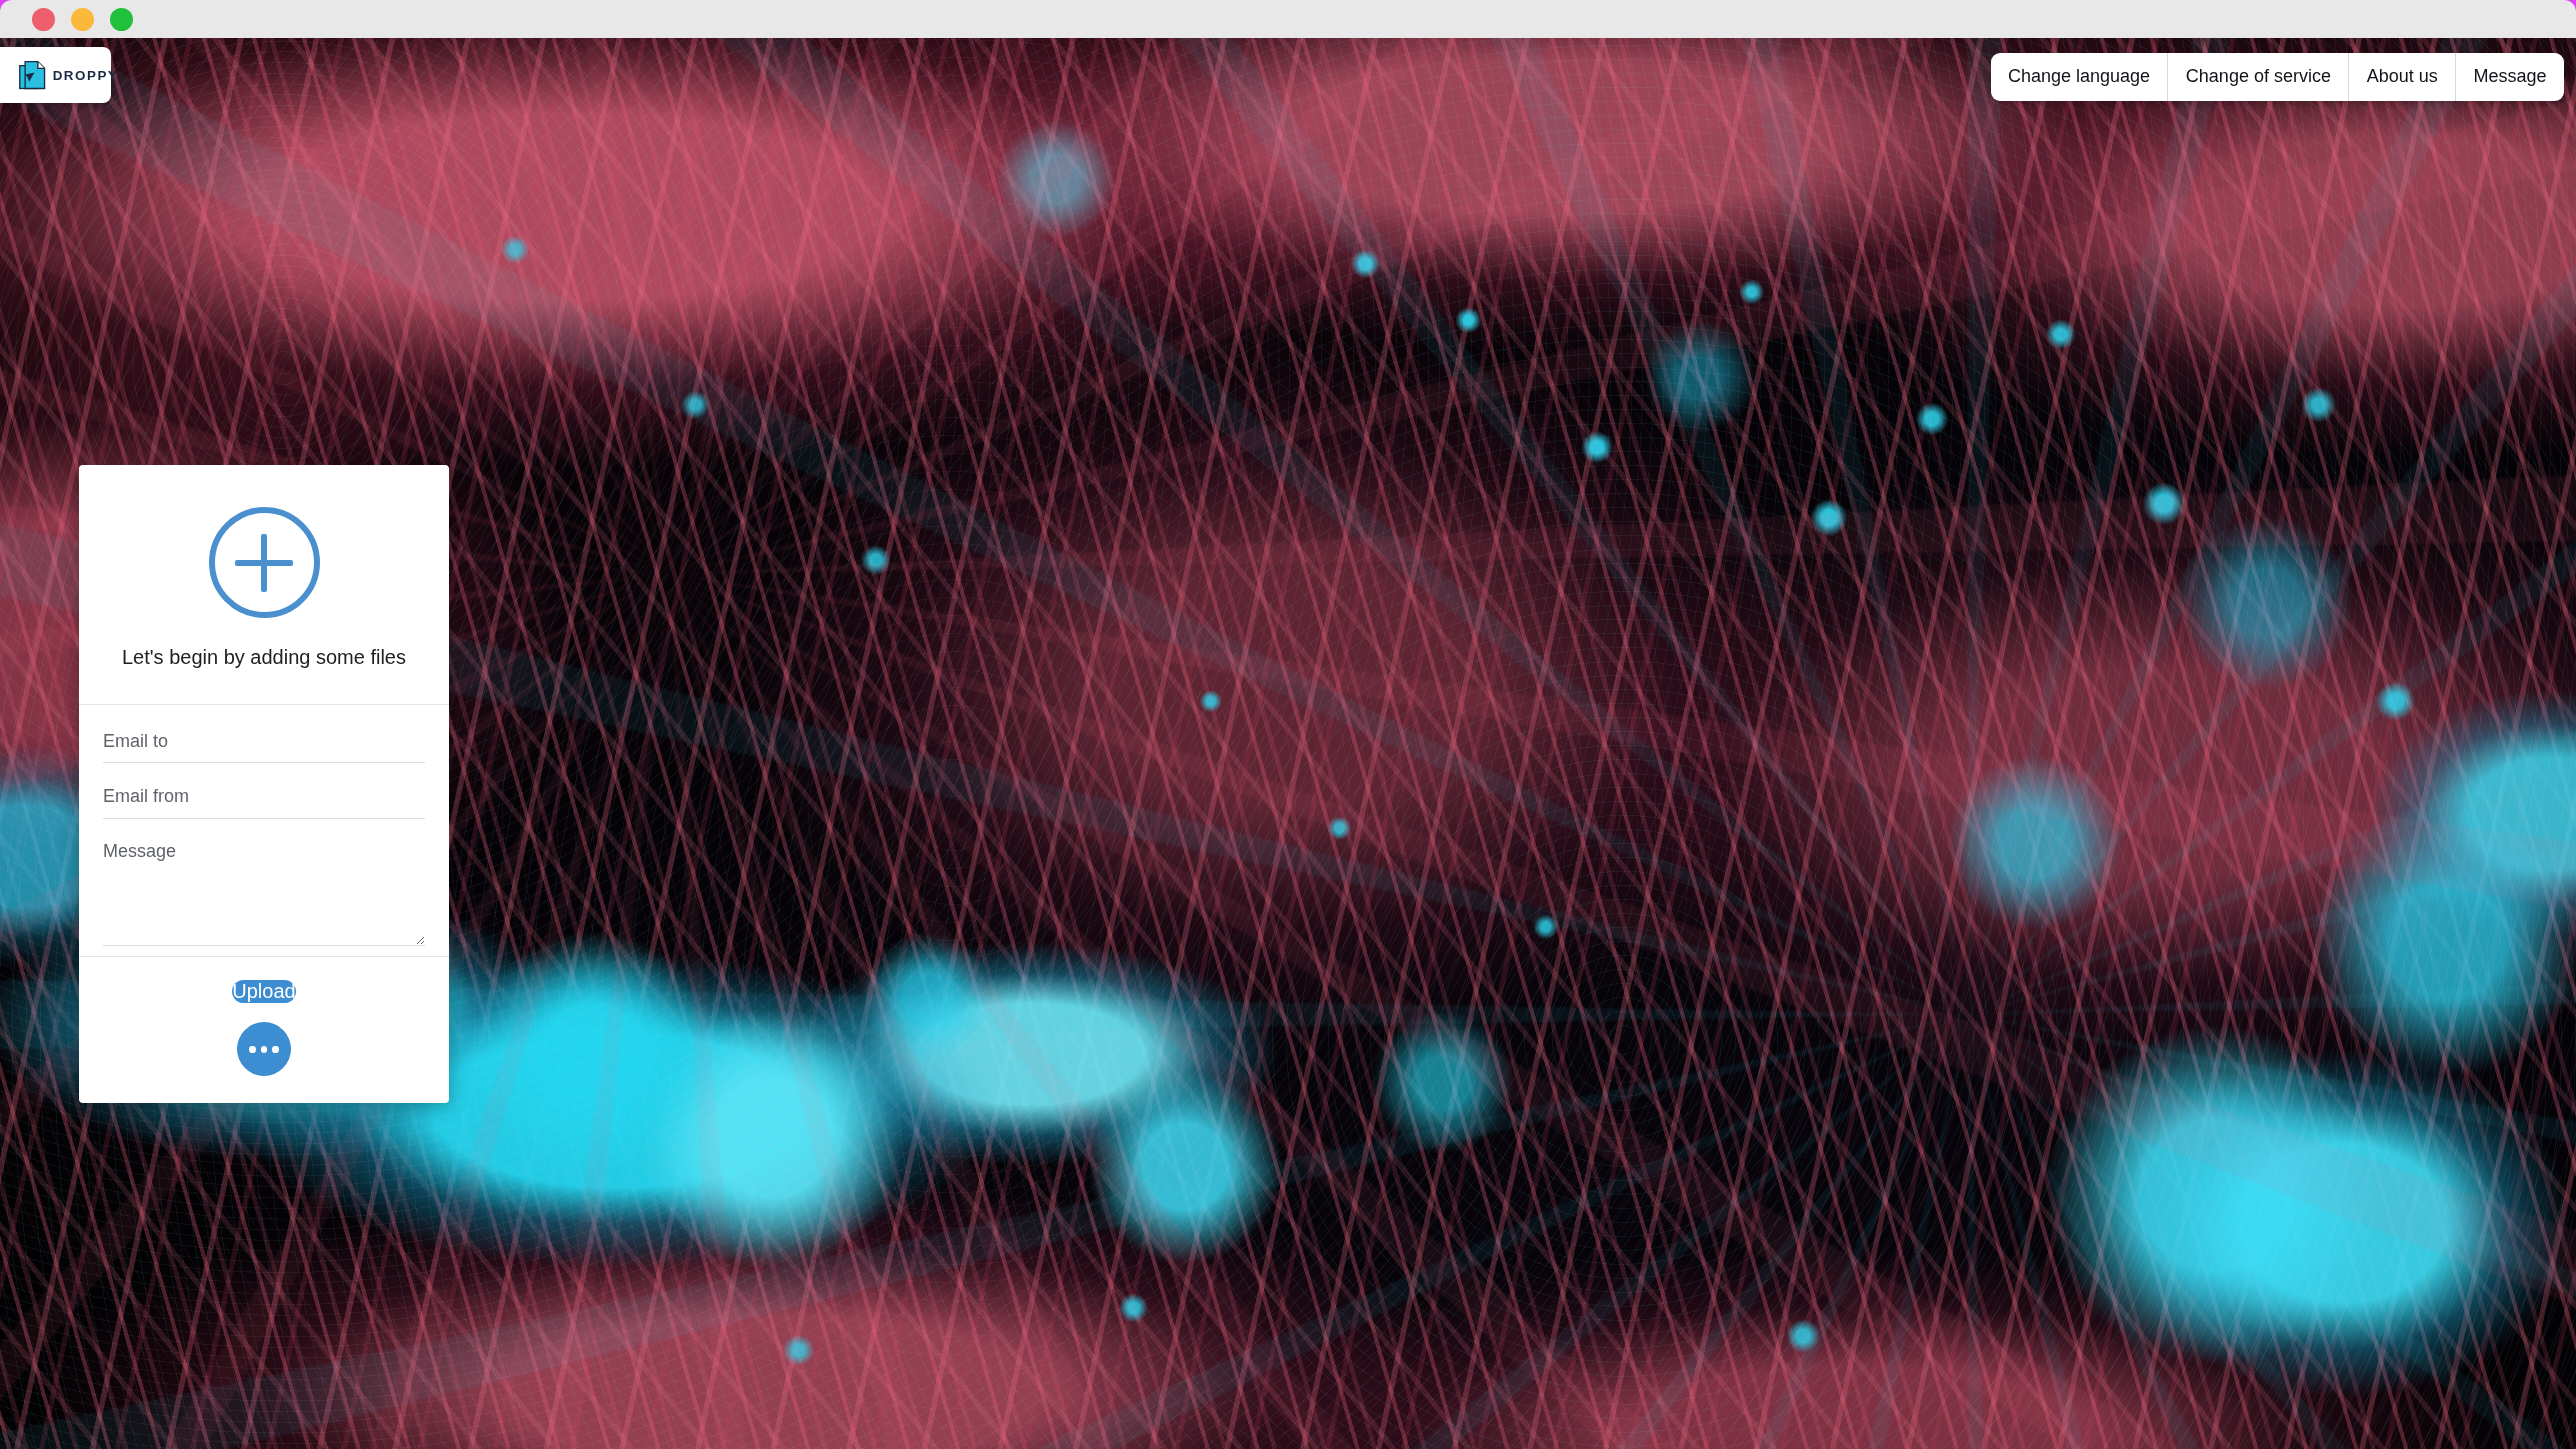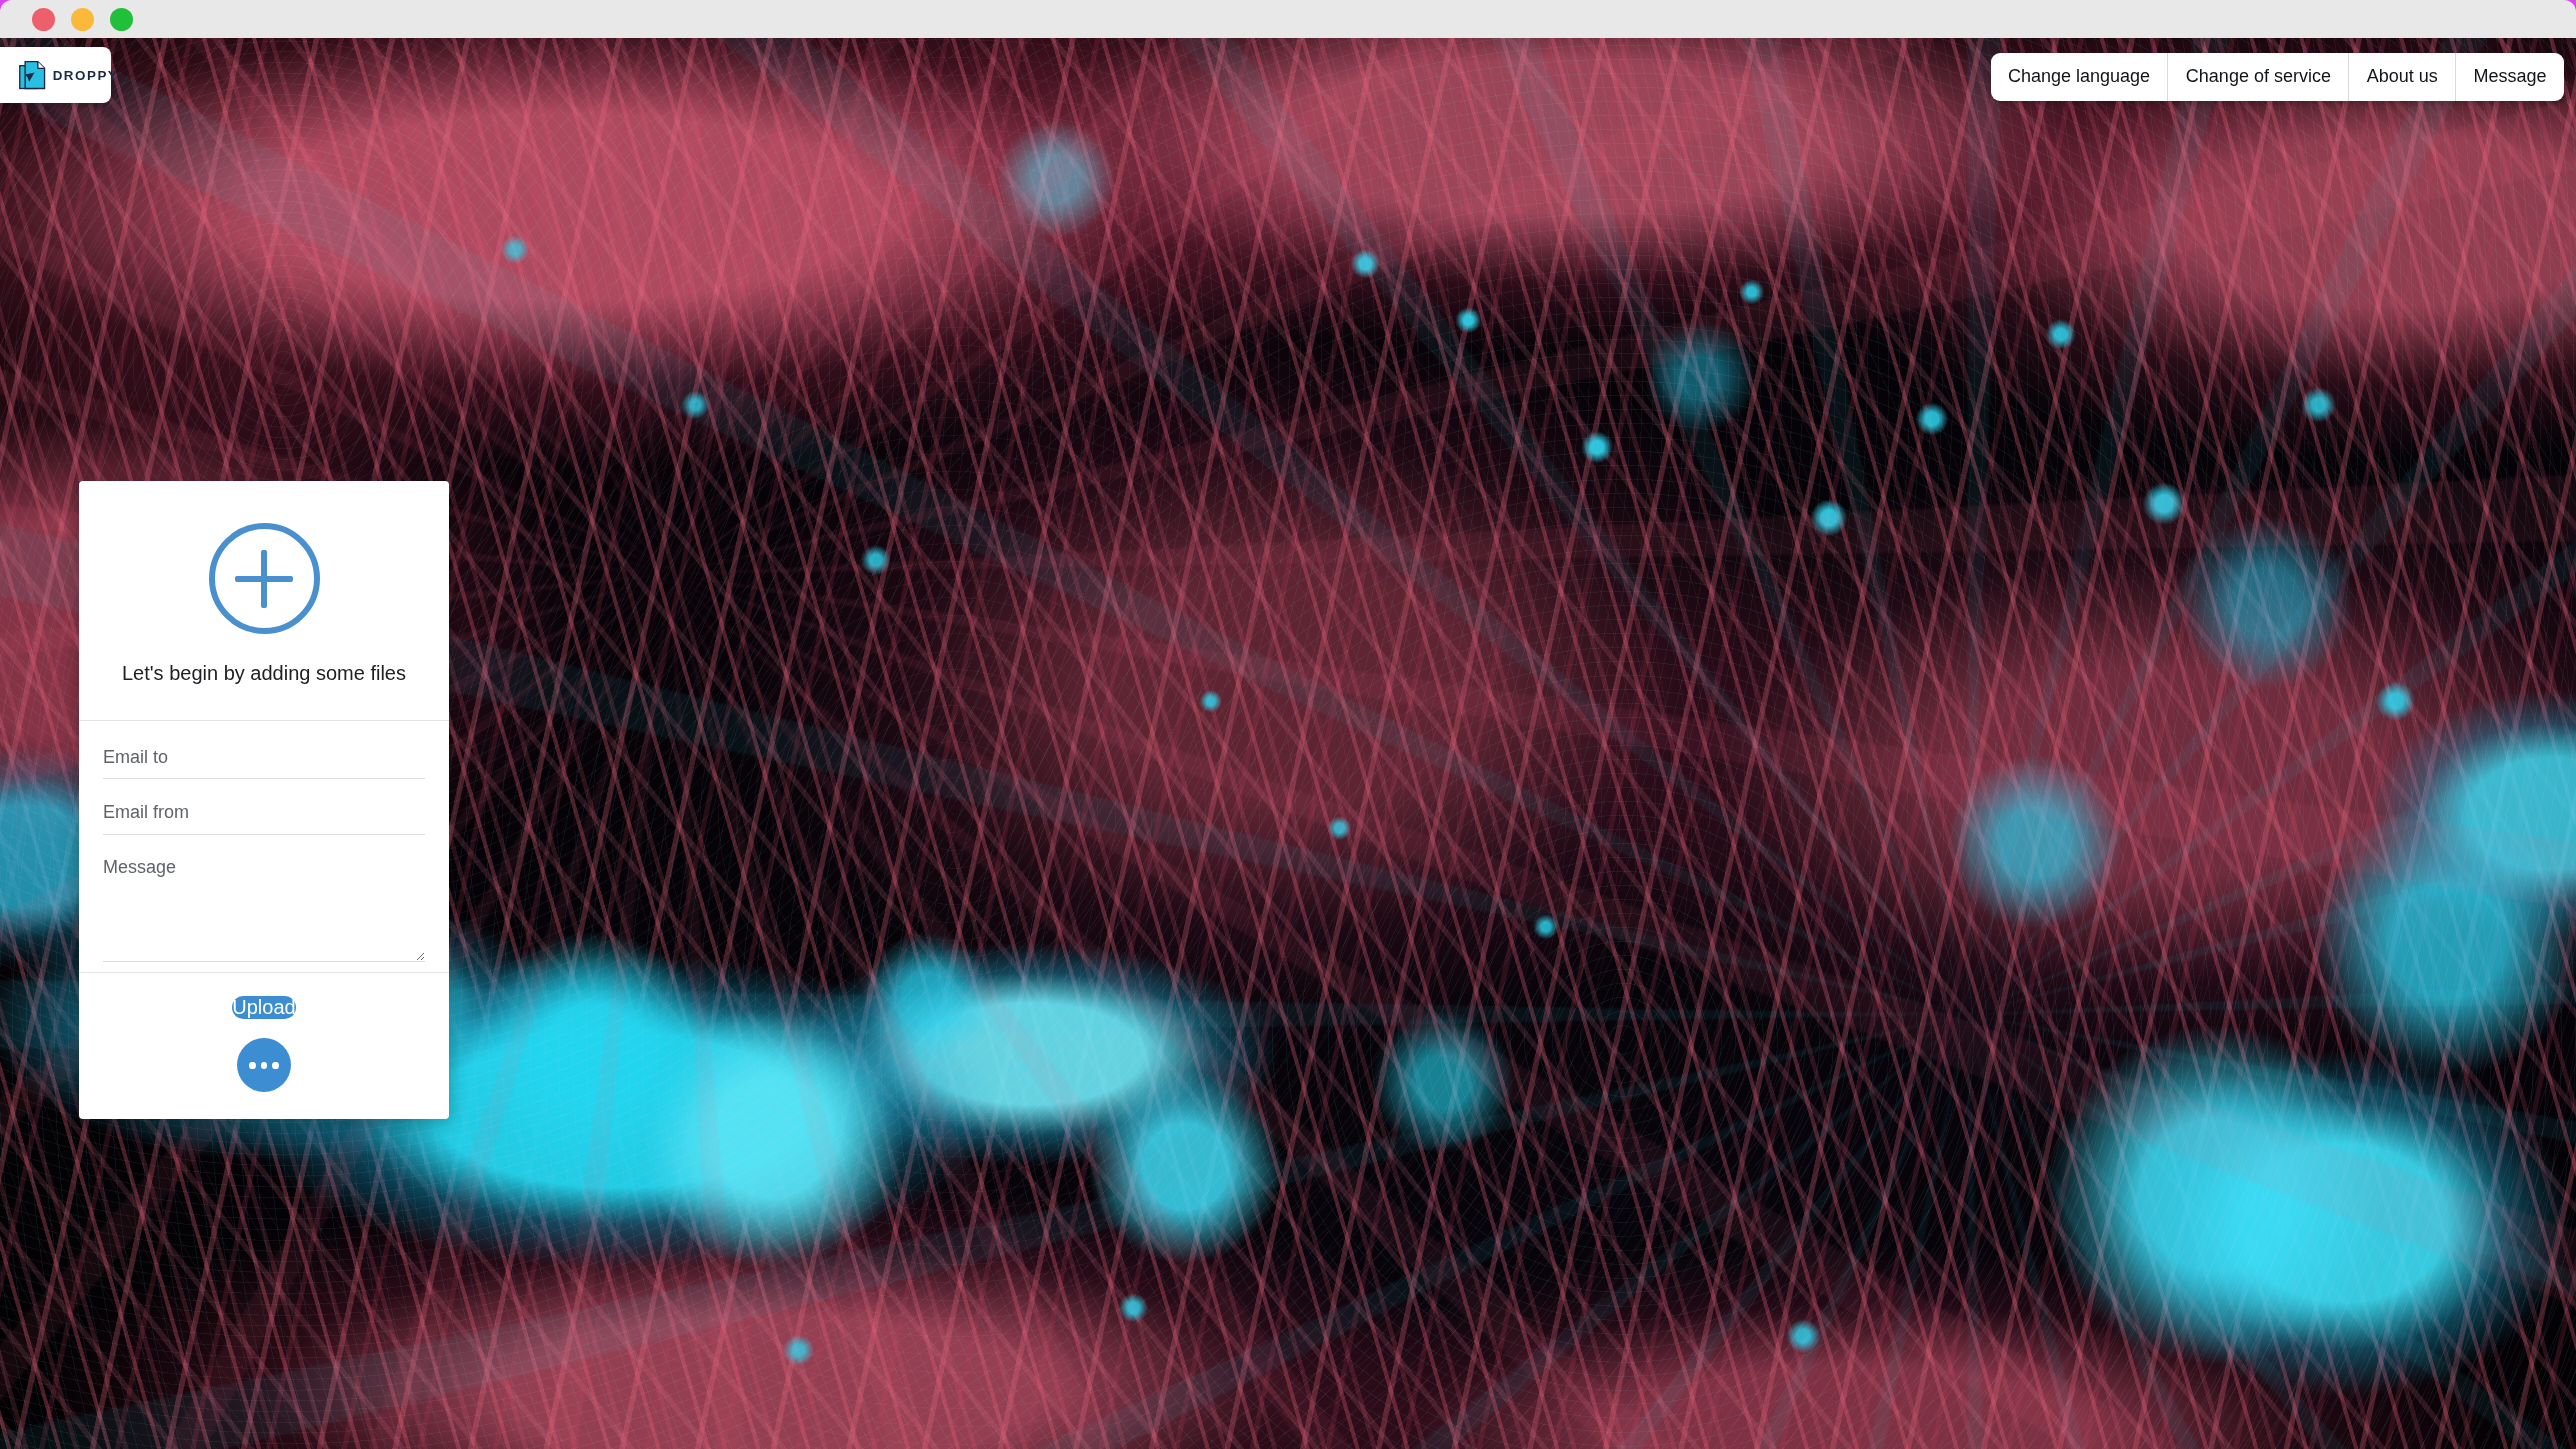--- a/index.html
+++ b/index.html
@@ -172,21 +172,21 @@
     font-size:18px; color:#111418;
     border-right:0.7px solid #d9d9d9;
     white-space:nowrap;
     cursor:pointer;
   }
   .nav-item:last-child { border-right:none; }
 
   
   #upload-card {
     position:absolute;
-    left:79px; top:443px;
+    left:79px; top:427px;
     width:370px;
     background:#ffffff;
     border-radius:4px;
     box-shadow:0 4px 20px rgba(0,0,0,.32);
     overflow:hidden;
     z-index:4;
   }
 
   #dropzone {
     padding:42px 24px 35px;

